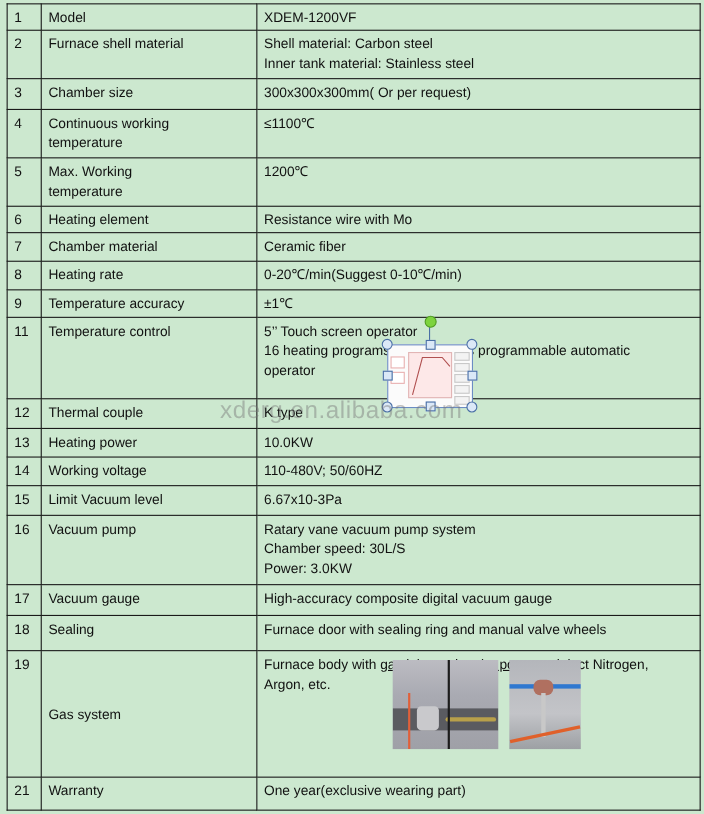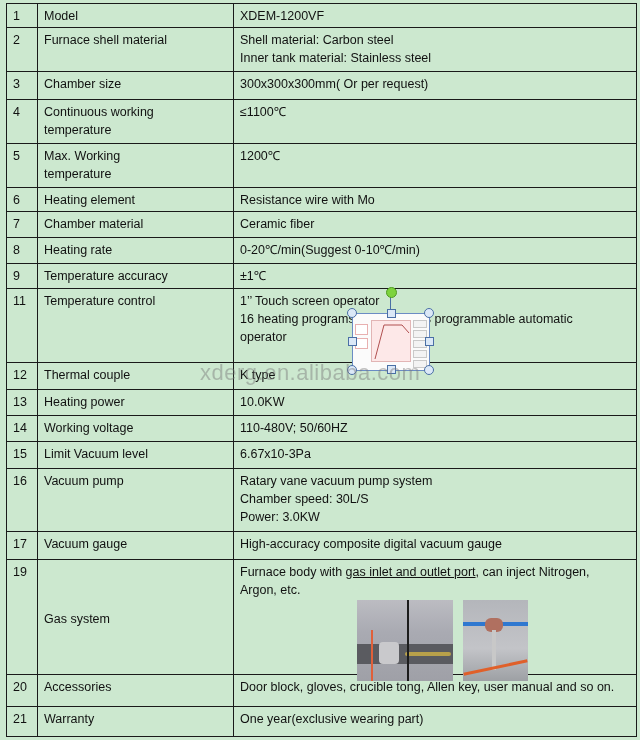--- a/index.html
+++ b/index.html
@@ -108,21 +108,21 @@
   </tr>
   <tr style="height:20px">
     <td class="num">9</td>
     <td class="label">Temperature accuracy</td>
     <td class="value">±1℃</td>
   </tr>
   <tr style="height:68px">
     <td class="num">11</td>
     <td class="label">Temperature control</td>
     <td class="value">
-      <span class="line">1’’ Touch screen operator</span>
+      <span class="line">5’’ Touch screen operator</span>
       <span class="line">16 heating programs with 30 steps programmable automatic</span>
       <span class="line">operator</span>
     </td>
   </tr>
   <tr style="height:24px">
     <td class="num">12</td>
     <td class="label">Thermal couple</td>
     <td class="value">K type</td>
   </tr>
   <tr style="height:24px">
@@ -147,32 +147,32 @@
       <span class="line">Ratary vane vacuum pump system</span>
       <span class="line">Chamber speed: 30L/S</span>
       <span class="line">Power: 3.0KW</span>
     </td>
   </tr>
   <tr style="height:25px">
     <td class="num">17</td>
     <td class="label">Vacuum gauge</td>
     <td class="value">High-accuracy composite digital vacuum  gauge</td>
   </tr>
+  <tr style="height:29px">
+    <td class="num">18</td>
+    <td class="label">Sealing</td>
+    <td class="value">Furnace door with sealing ring and manual valve wheels</td>
+  </tr>
   <tr style="height:105px">
     <td class="num">19</td>
     <td class="label mid">Gas system</td>
     <td class="value">
       <span class="line"><span>Furnace body with </span><span class="u">gas inlet and outlet port</span><span>, can inject Nitrogen,</span></span>
       <span class="line">Argon, etc.</span>
     </td>
-  </tr>
-  <tr style="height:29px">
-    <td class="num">20</td>
-    <td class="label">Accessories</td>
-    <td class="value">Door block, gloves, crucible tong, Allen key, user manual and so on.</td>
   </tr>
   <tr style="height:27px">
     <td class="num">21</td>
     <td class="label">Warranty</td>
     <td class="value">One year(exclusive wearing part)</td>
   </tr>
 </tbody>
     </table>
 </div>
 

